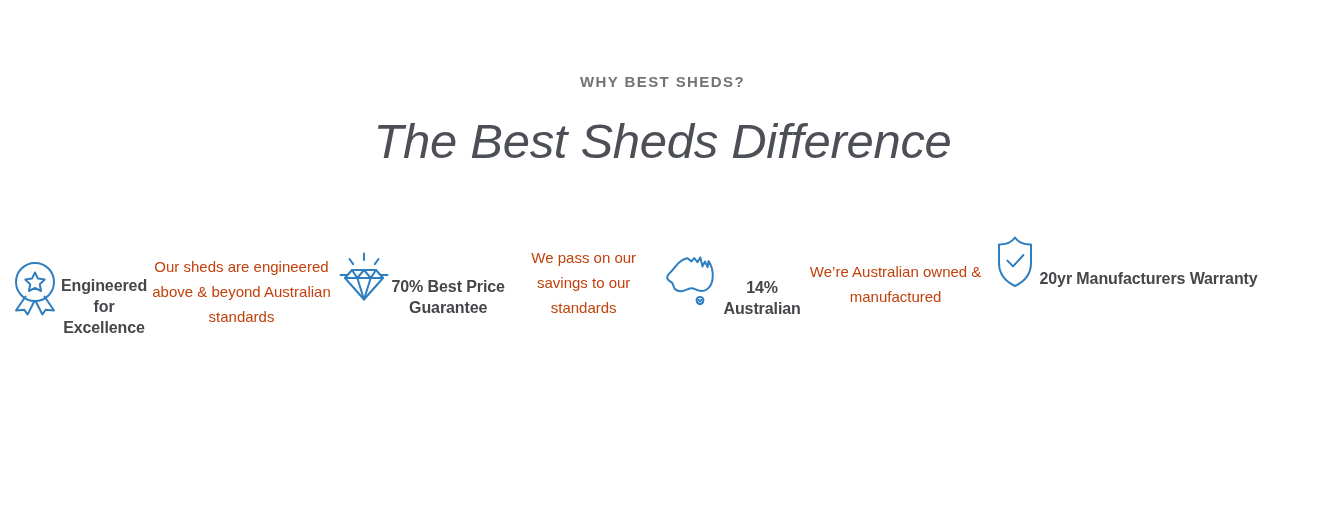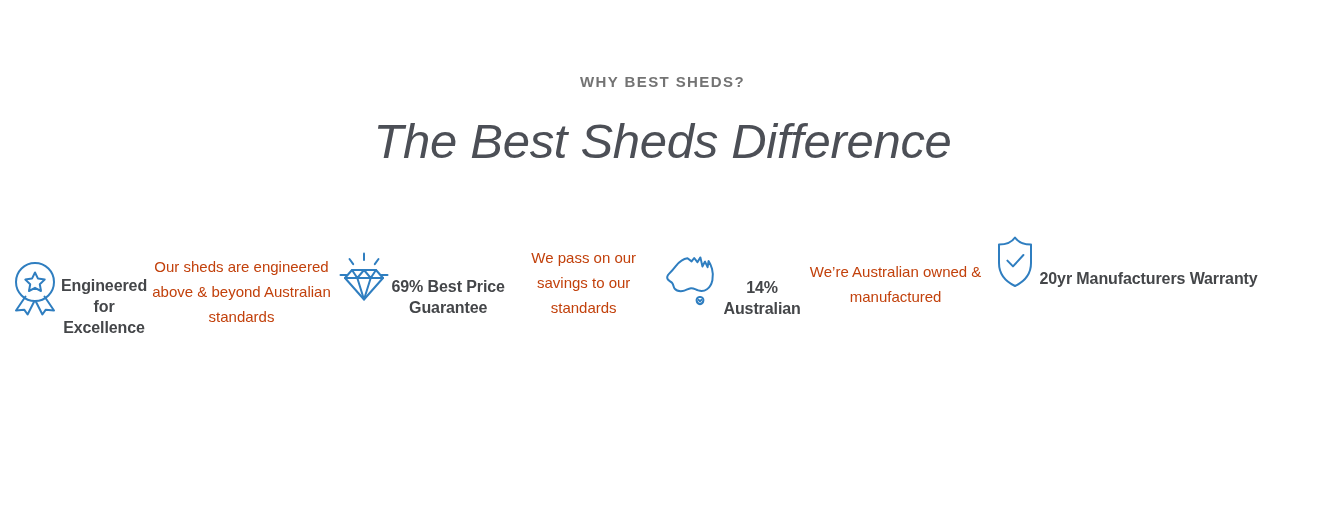--- a/index.html
+++ b/index.html
@@ -138,21 +138,21 @@
           <path d="M13.5 8 L17.2 13.2"></path>
           <path d="M42.5 8 L38.8 13.2"></path>
           <path d="M4.5 24 L10.5 24"></path>
           <path d="M51.5 24 L45.5 24"></path>
           <path d="M16 19 L40 19 L47 27 L28 48.5 L9 27 Z"></path>
           <path d="M9 27 L47 27"></path>
           <path d="M16 19 L21.3 27 L28 19 L34.7 27 L40 19"></path>
           <path d="M21.3 27 L28 48.5 L34.7 27"></path>
         </svg>
       </span>
-      <div class="feature-title">69% Best Price Guarantee</div>
+      <div class="feature-title">70% Best Price Guarantee</div>
       <div class="feature-text">We pass on our savings to our standards</div>
     </div>
 
     <div class="feature col-3">
       <span class="feature-icon">
         <svg width="60" height="56" viewBox="0 0 60 56">
           <path d="M24.5 5.2
                    C20.5 5.8 16.2 8.8 13.2 12.6
                    C10.4 16.2 8.2 18.6 6.2 20.6
                    C4.4 22.4 3.6 24.6 4.8 26.4

